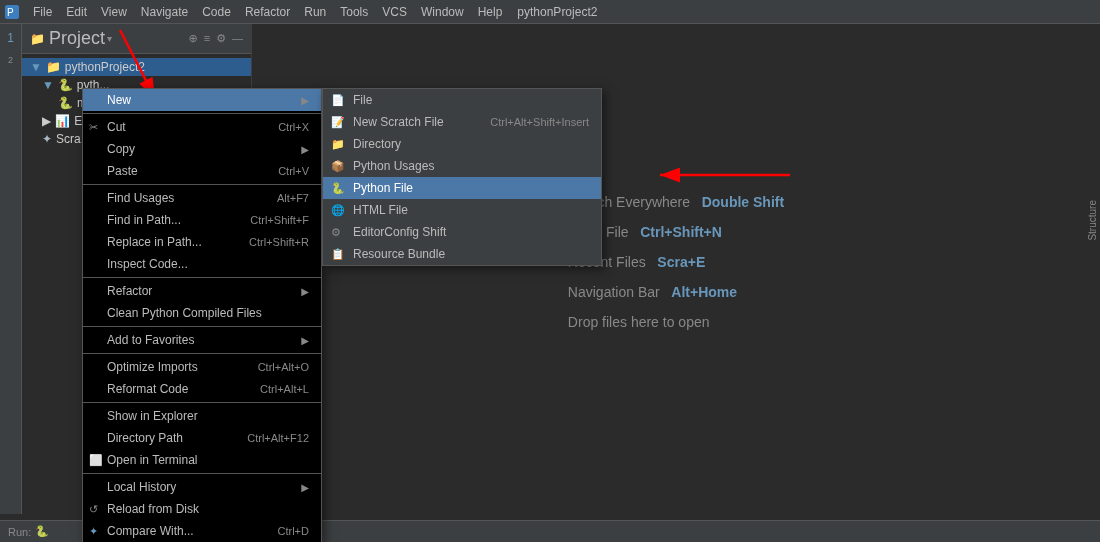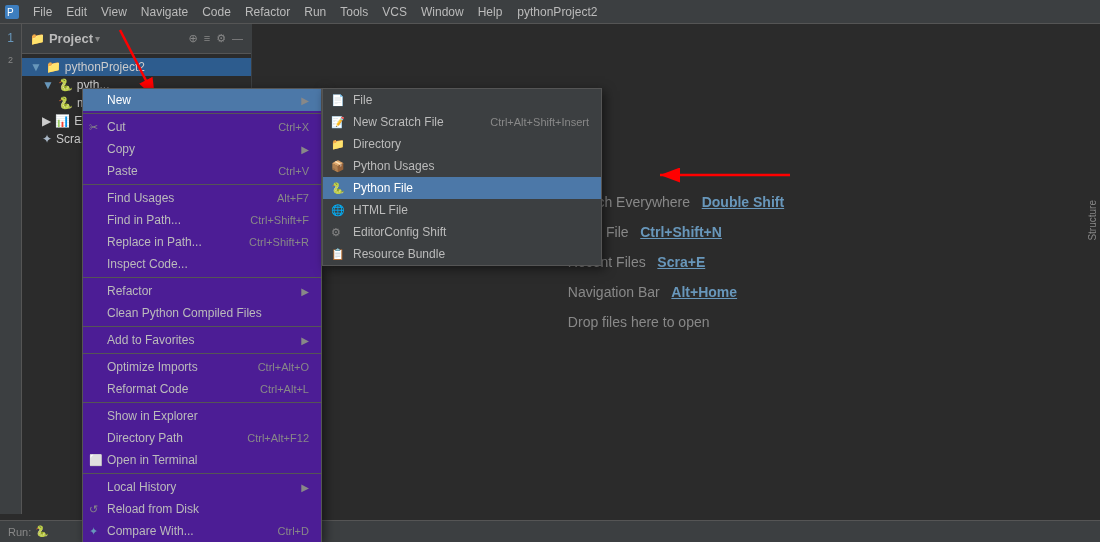--- a/index.html
+++ b/index.html
@@ -78,22 +78,22 @@
     .panel-header {
       background: #3c3f41;
       height: 30px;
       display: flex;
       align-items: center;
       padding: 0 8px;
       border-bottom: 1px solid #555;
     }
     .panel-header-title {
       color: #bbbbbb;
-      font-size: 13px;
-      font-weight: bold;
+      font-size: 18px;
+      font-weight: normal;
     }
     .panel-header-icons {
       margin-left: auto;
       display: flex;
       gap: 6px;
     }
     .panel-header-icon {
       color: #888;
       font-size: 11px;
       cursor: pointer;
@@ -131,30 +131,29 @@
       padding: 20px;
     }
     .hint-line {
       margin-bottom: 14px;
       font-size: 14px;
       color: #888888;
     }
     .hint-key {
       color: #6897bb;
       font-weight: bold;
-      text-decoration: underline;
     }
 
     
     .context-menu {
       position: absolute;
       top: 88px;
       left: 82px;
       width: 240px;
-      background: #4c1d95;
+      background: #000000;
       border: 1px solid #555;
       box-shadow: 3px 3px 10px rgba(0,0,0,0.5);
       z-index: 100;
     }
     .menu-item {
       padding: 4px 12px 4px 24px;
       cursor: pointer;
       color: #bbbbbb;
       font-size: 12px;
       display: flex;

